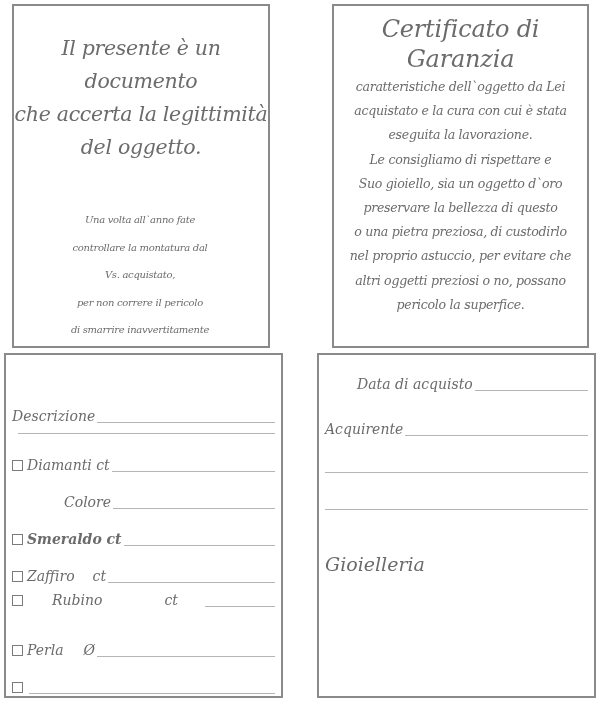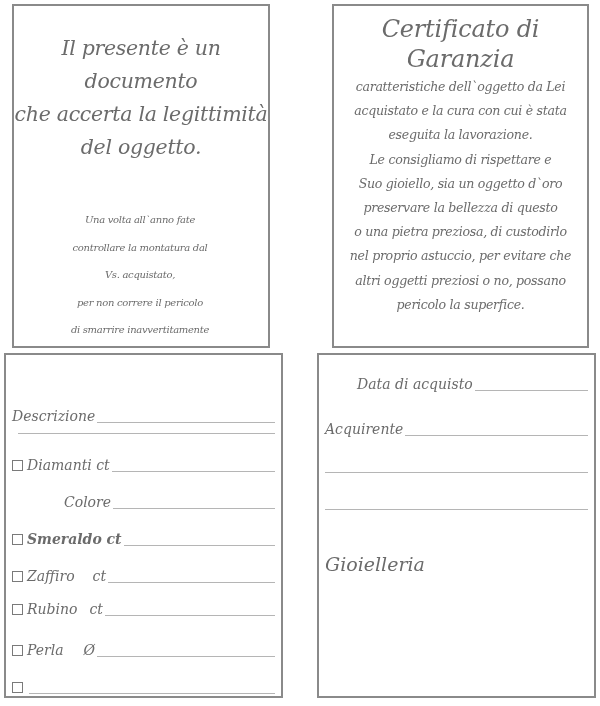--- a/index.html
+++ b/index.html
@@ -80,21 +80,21 @@
     <span class="label script">Smeraldo ct</span>
     <span class="line"></span>
   </div>
   <div class="row" style="left:6px; right:6px; top:207px;">
     <span class="cb"></span>
     <span class="label script">Zaffiro</span>
     <span class="gap" style="width:18px"></span>
     <span class="label script">ct</span>
     <span class="line"></span>
   </div>
-  <div class="row" style="left:6px; right:6px; top:240px;">
+  <div class="row" style="left:6px; right:6px; top:231px;gap:25px;">
     <span class="cb"></span>
     <span class="label script">Rubino</span>
     <span class="gap" style="width:12px"></span>
     <span class="label script">ct</span>
     <span class="line"></span>
   </div>
   <div class="row" style="left:6px; right:6px; top:281px;text-align:center;">
     <span class="cb"></span>
     <span class="label script">Perla</span>
     <span class="gap" style="width:20px"></span>

